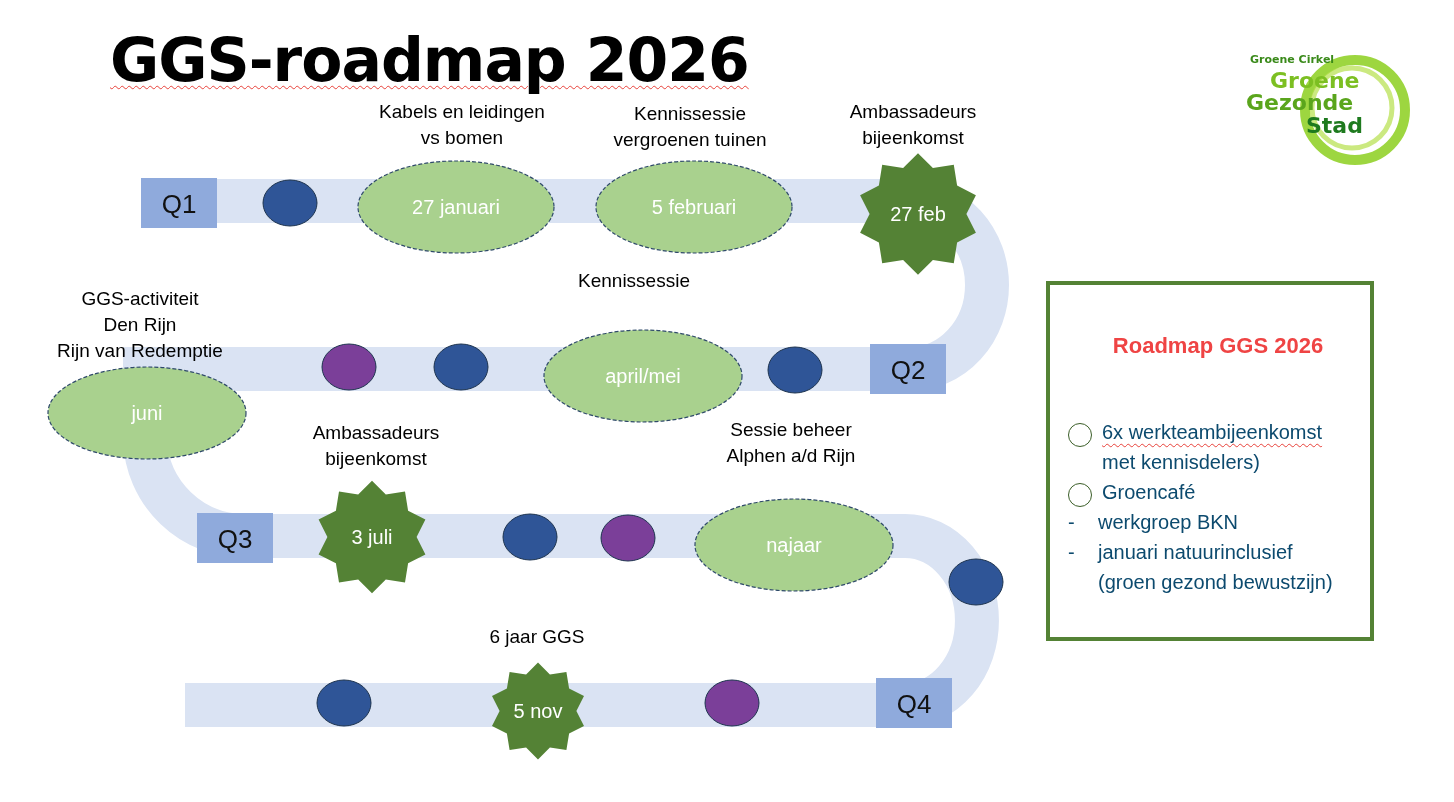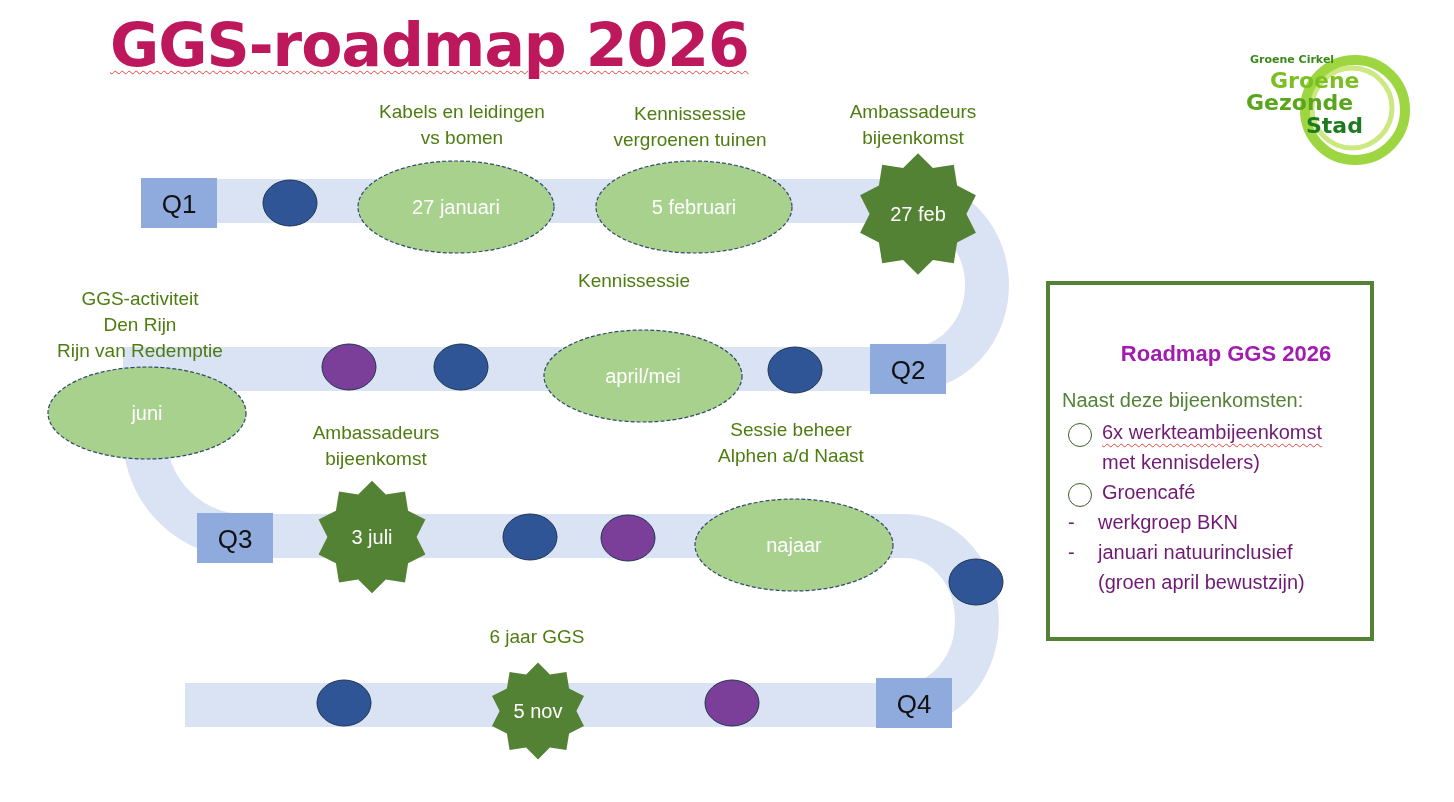--- a/index.html
+++ b/index.html
@@ -1,29 +1,29 @@
 <!DOCTYPE html>
 <html><head>
 <meta charset="utf-8">
 <style>
   html, body { margin: 0; padding: 0; background: #ffffff; }
   body { width: 1454px; height: 802px; position: relative; overflow: hidden;
          font-family: "Liberation Sans", sans-serif; }
   #stage { position: absolute; left: 0; top: 0; }
-  .title { position: absolute; left: 110px; top: 10px; font-size: 60px; font-weight: bold;
-           color: #be185d; font-family: "DejaVu Sans", sans-serif; letter-spacing: -1px; }
+  .title { position: absolute; left: 110px; top: 25px; font-size: 60px; font-weight: bold;
+           color: #000000; font-family: "DejaVu Sans", sans-serif; letter-spacing: -1px; }
   .squiggle { text-decoration: underline wavy #e8423b; text-decoration-thickness: 1px; text-underline-offset: 4px; }
-  .lbl { position: absolute; text-align: center; color: #4d7c0f; font-size: 19px; line-height: 26px;
+  .lbl { position: absolute; text-align: center; color: #000000; font-size: 19px; line-height: 26px;
          font-family: "Liberation Sans", sans-serif; white-space: nowrap; transform: translateX(-50%); }
   .legend { position: absolute; left: 1046px; top: 281px; width: 328px; height: 360px;
             border: 4px solid #548235; box-sizing: border-box; background: #fff; }
-  .legend h3 { margin: 16px; position: absolute; top: 40px; width: 100%; text-align: center;
-               color: #a21caf; font-size: 22px; font-weight: bold; }
+  .legend h3 { margin: 8px; position: absolute; top: 40px; width: 100%; text-align: center;
+               color: #ef4444; font-size: 22px; font-weight: bold; }
   .legend .intro { position: absolute; left: 12px; top: 104px; color: #548235; font-size: 20px; }
-  .legend .row { position: absolute; color: #701a75; font-size: 20px; line-height: 30px; }
+  .legend .row { position: absolute; color: #0c4a6e; font-size: 20px; line-height: 30px; }
   .legend .dot { position: absolute; width: 22px; height: 22px; border-radius: 50%; border: 1px solid #3b5e28; }
   .logo { position: absolute; left: 1240px; top: 48px; width: 170px; height: 120px; }
 </style>
 </head>
 <body>
 
 <div class="title">
   <span class="squiggle">GGS-roadmap 2026</span>
 </div>
 
@@ -125,43 +125,42 @@
       <div>GGS-activiteit</div>
       <div>Den Rijn</div>
       <div>Rijn van Redemptie</div>
     </div>
     <div class="lbl" style="left: 376px; top: 420px;">
       <div>Ambassadeurs</div>
       <div>bijeenkomst</div>
     </div>
     <div class="lbl" style="left: 791px; top: 417px;">
       <div>Sessie beheer</div>
-      <div>Alphen a/d Naast</div>
+      <div>Alphen a/d Rijn</div>
     </div>
     <div class="lbl" style="left: 537px; top: 624px;">
       <div>6 jaar GGS</div>
     </div>
   </div>
 
 <div class="legend">
   <h3><span>Roadmap GGS 2026</span></h3>
-  <div class="intro">Naast deze bijeenkomsten:</div>
 
   <div class="dot" style="left:18px; top:138px;"></div>
   <div class="row" style="left:52px; top:132px;">
     <span class="squiggle">6x werkteambijeenkomst</span><br>
     <span>met kennisdelers)</span>
   </div>
 
   <div class="dot" style="left:18px; top:198px;"></div>
   <div class="row" style="left:52px; top:192px;">Groencafé</div>
 
   <div class="row" style="left:18px; top:222px;">-</div>
   <div class="row" style="left:48px; top:222px;">
     <span>werkgroep BKN</span>
   </div>
 
   <div class="row" style="left:18px; top:252px;">-</div>
   <div class="row" style="left:48px; top:252px;">
     <span>januari natuurinclusief</span><br>
-    <span>(groen april bewustzijn)</span>
+    <span>(groen gezond bewustzijn)</span>
   </div>
 </div>
 
 </body></html>

